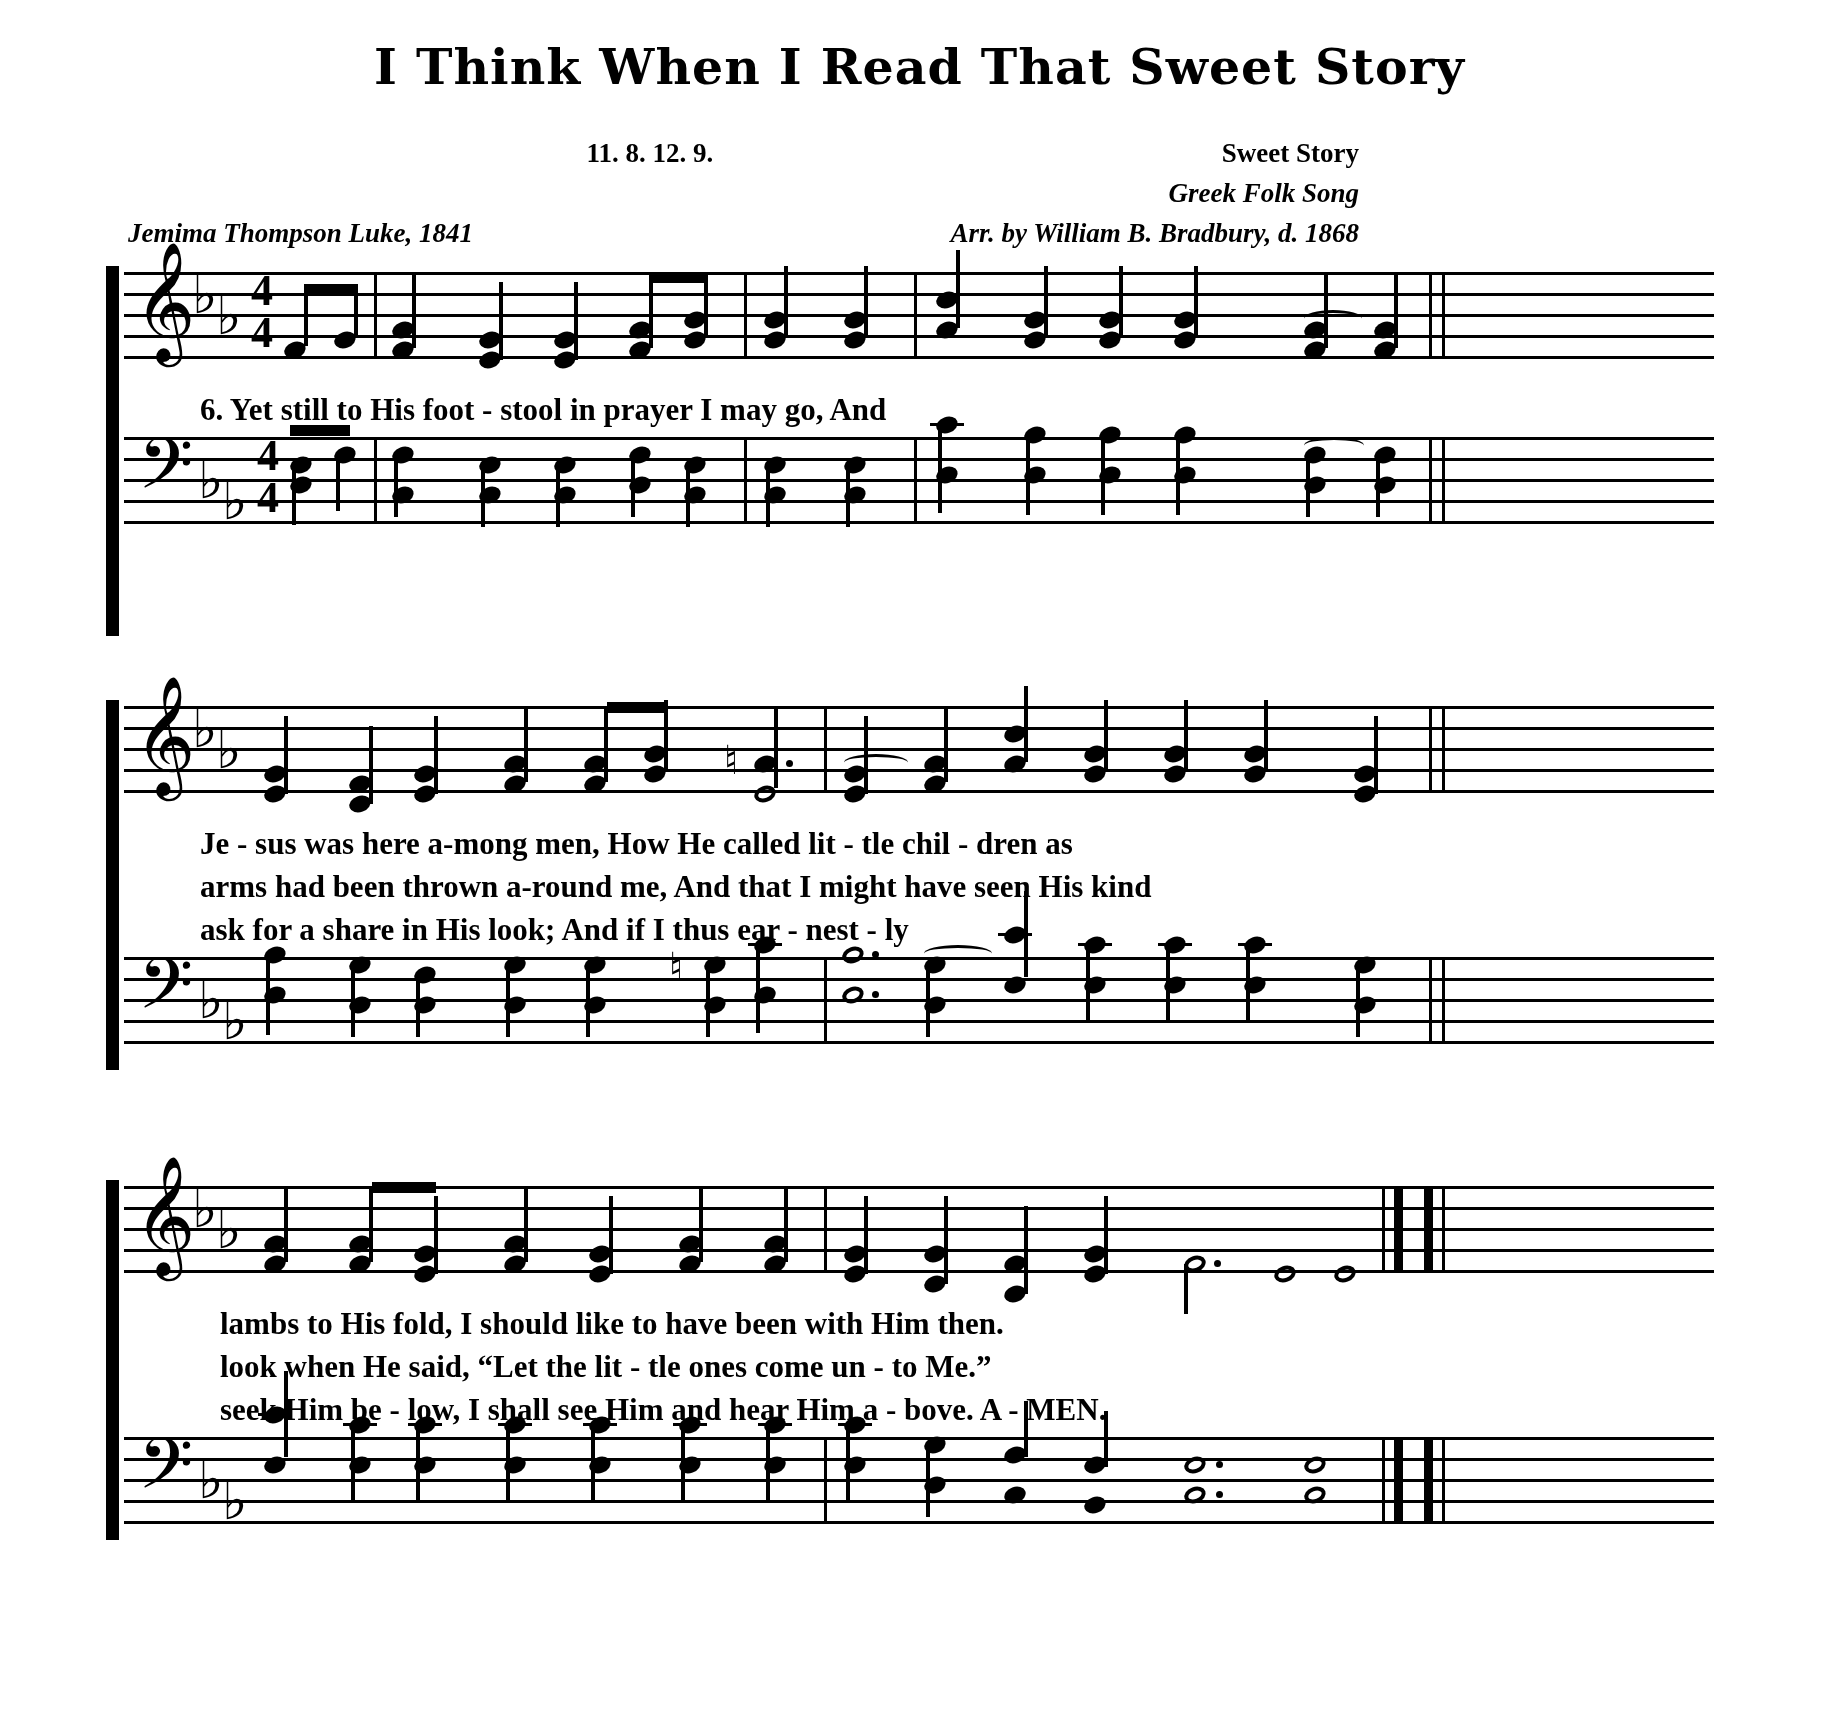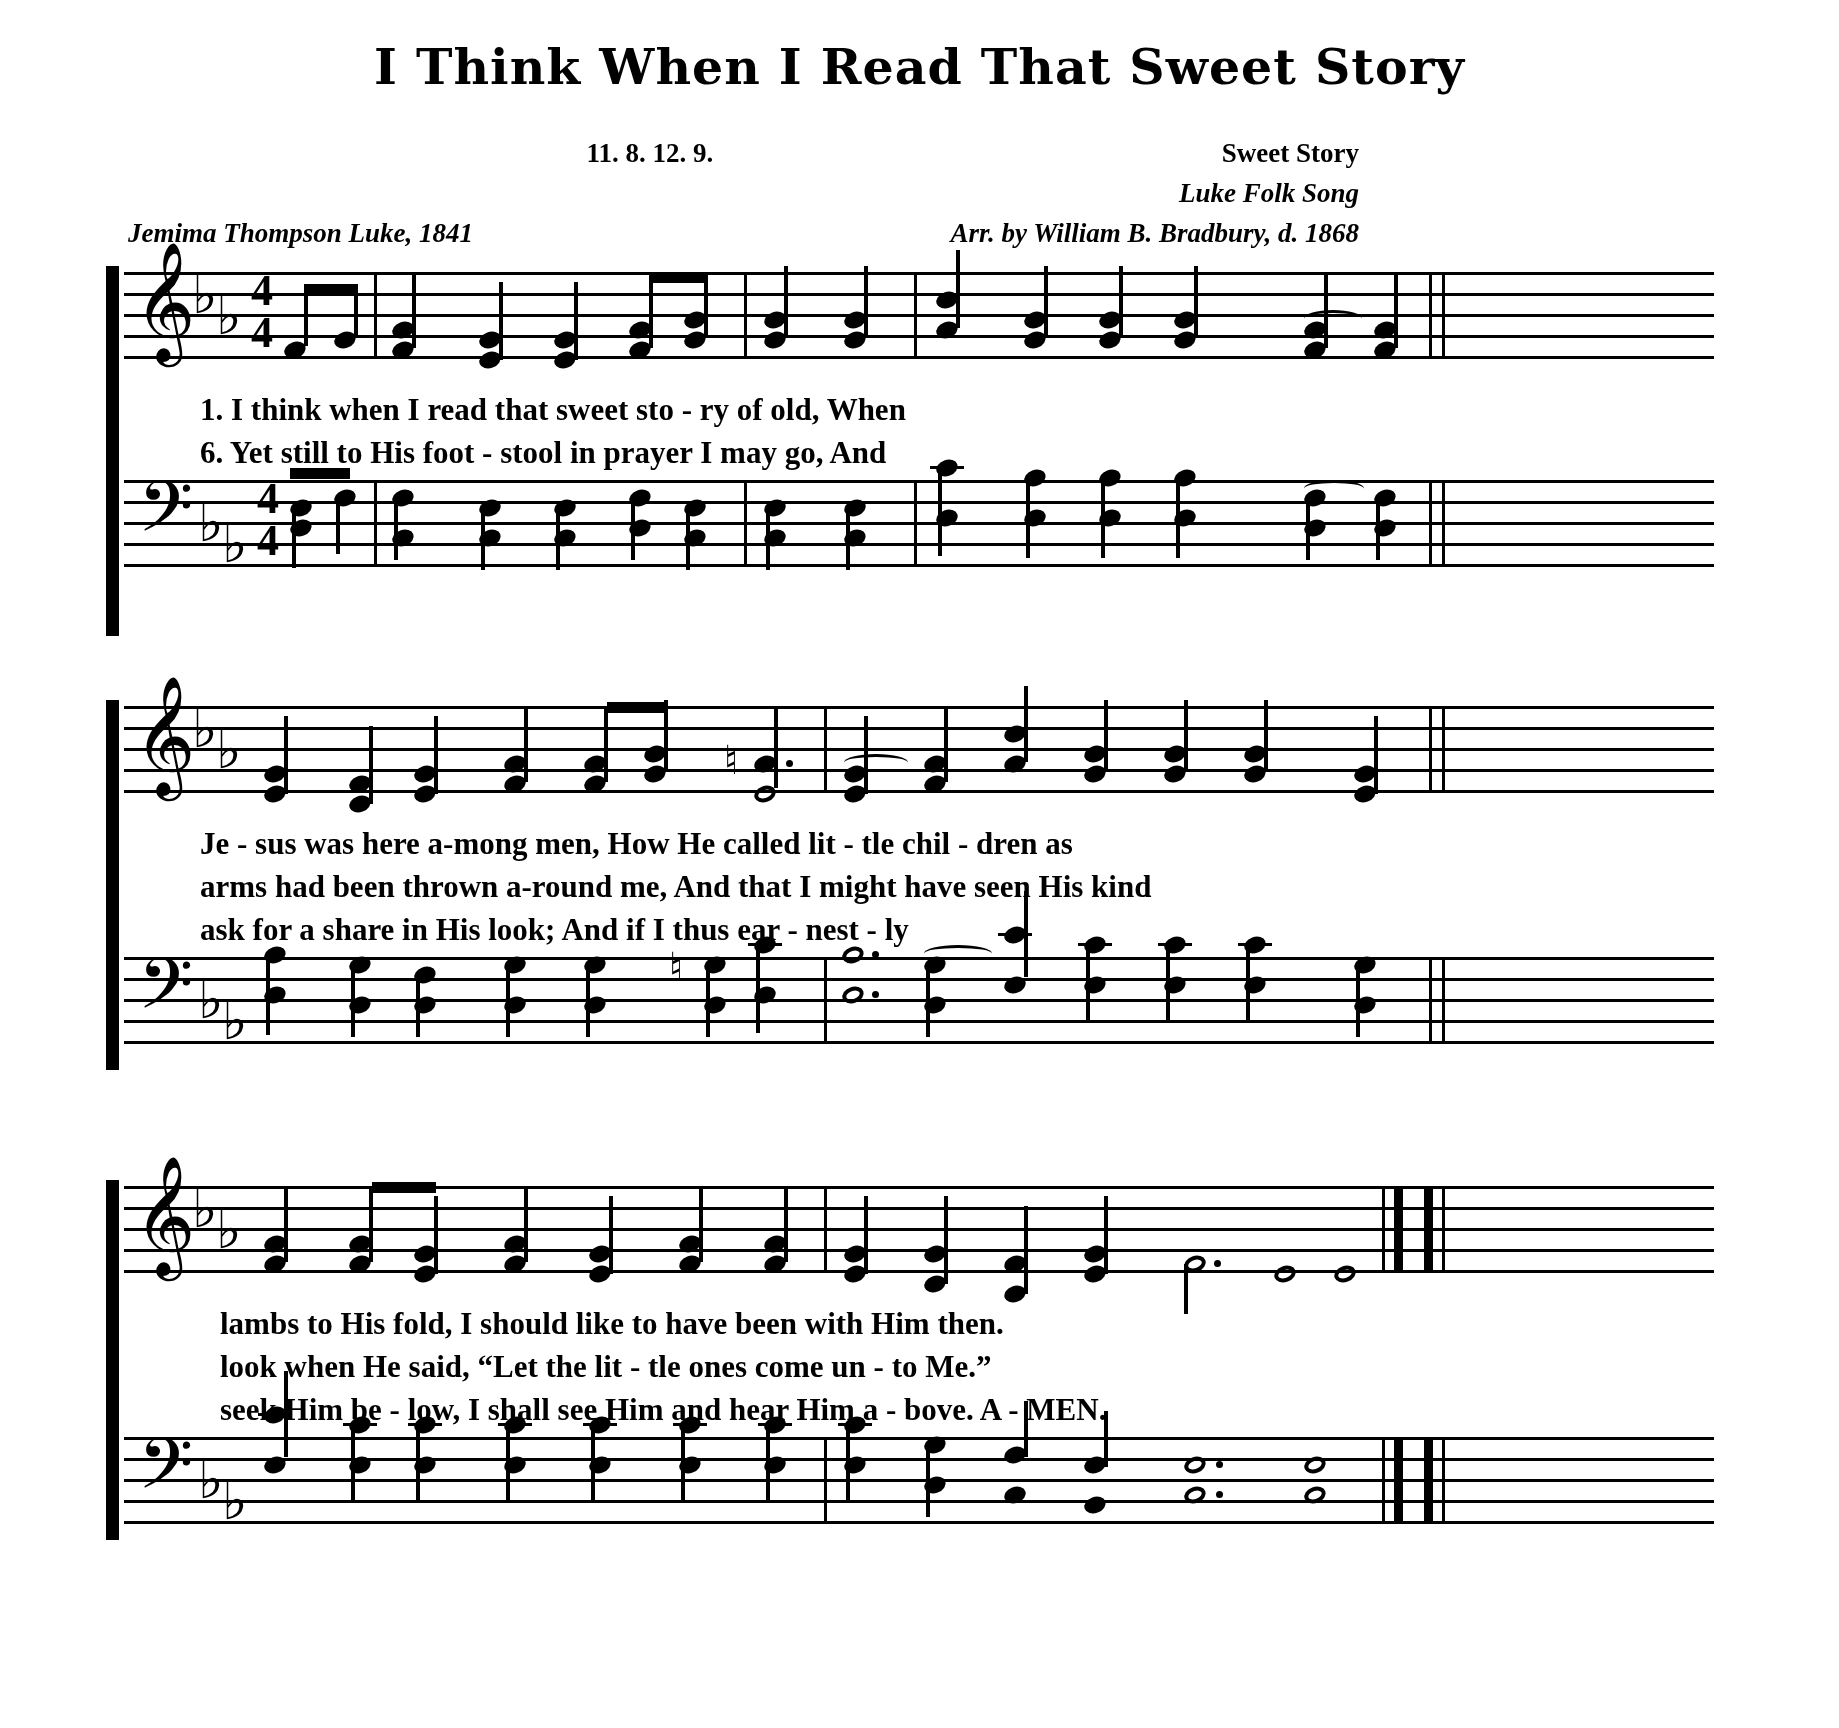--- a/index.html
+++ b/index.html
@@ -222,21 +222,21 @@
   }
 </style>
 </head>
 <body>
 
 <div class="page">
 
   <div class="title">I Think When I Read That Sweet Story</div>
   <div class="meter">11. 8. 12. 9.</div>
   <div class="tune-name">Sweet Story</div>
-  <div class="tune-source">Luke Folk Song</div>
+  <div class="tune-source">Greek Folk Song</div>
   <div class="arranger">Arr. by William B. Bradbury, d. 1868</div>
   <div class="author">Jemima Thompson Luke, 1841</div>
 
   <div class="system" style="top:266px;">
     <div class="brace" style="top:0; height:370px;"></div>
 
     <div class="stave-wrap">
       <div class="stave">
         <div class="line l0"></div>
           <div class="line l1"></div>
@@ -314,21 +314,20 @@
         <div class="nh" style="left:1250px; top:56px;"></div>
         <div class="nh" style="left:1250px; top:76px;"></div>
         <div class="stem" style="left:1270px; top:6px; height:76px;"></div>
 
         <div class="bar" style="left:1305px;"></div>
         <div class="bar" style="left:1318px;"></div>
       </div>
     </div>
 
     <div class="lyrics" style="position:relative; left:0; top:30px;">
-      <div class="lyric-line" style="padding-left:76px;">1. I      think   when   I     read  that  sweet  sto  -  ry    of   old,     When</div>
       <div class="lyric-line" style="padding-left:76px;">6. Yet   still     to    His   foot - stool  in   prayer   I    may   go,      And</div>
     </div>
 
     <div class="stave-wrap" style="margin-top:26px;">
       <div class="stave">
         <div class="line l0"></div>
           <div class="line l1"></div>
           <div class="line l2"></div>
           <div class="line l3"></div>
           <div class="line l4"></div>

